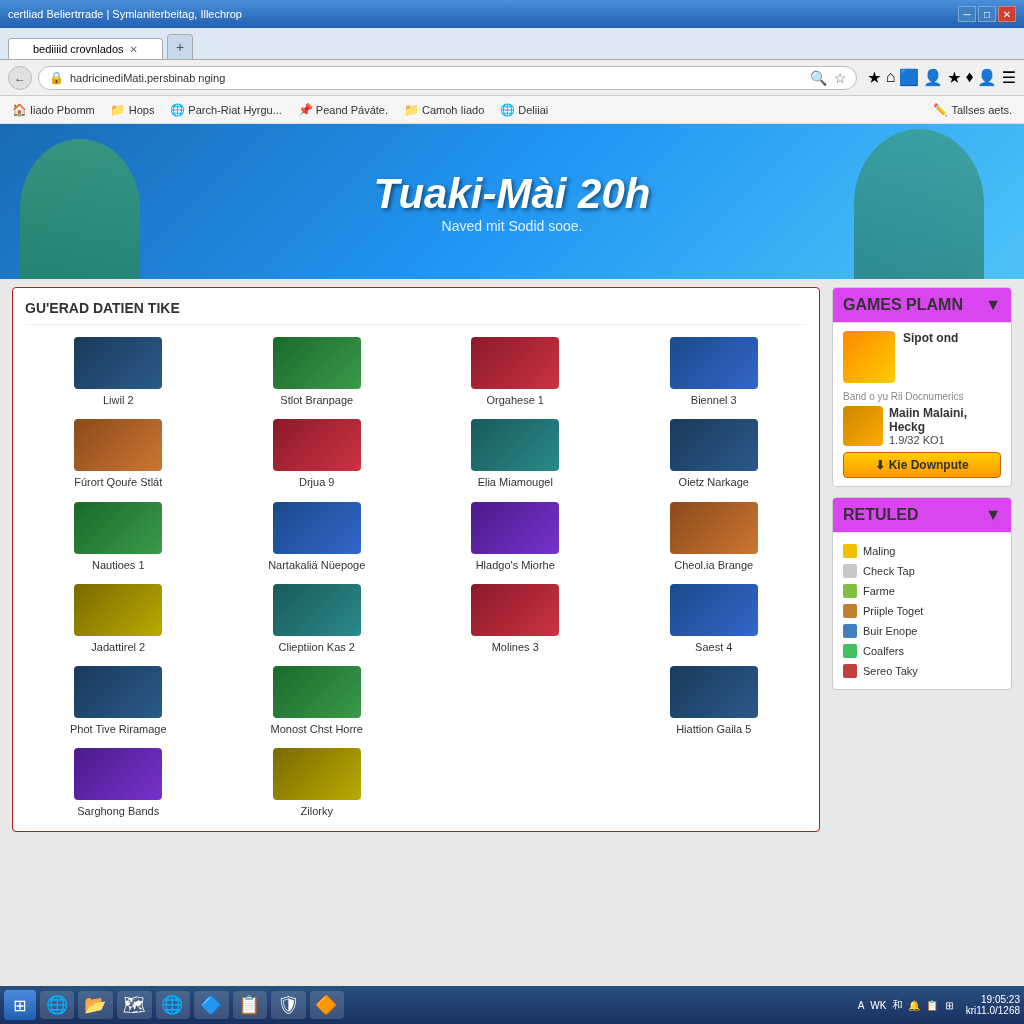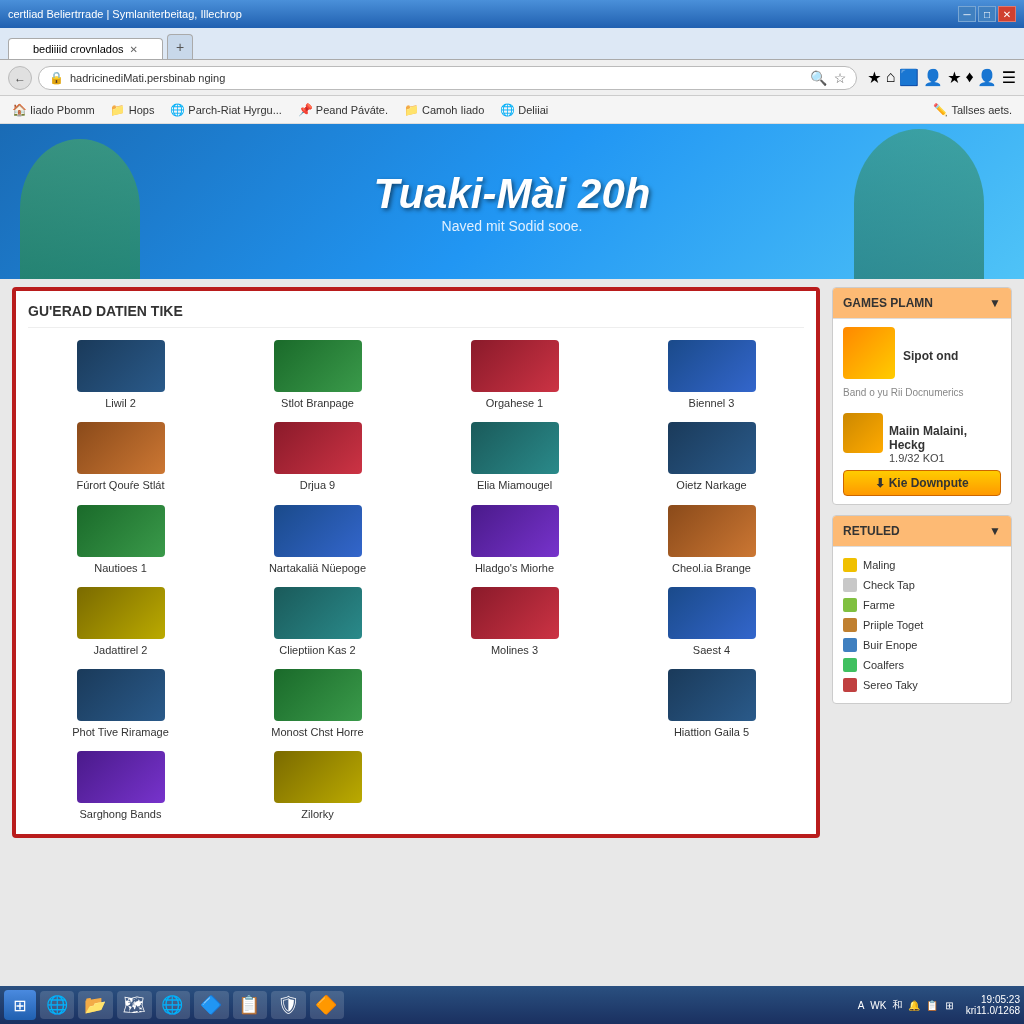--- a/index.html
+++ b/index.html
@@ -166,21 +166,21 @@
     .page-layout {
       display: flex;
       gap: 12px;
       padding: 0 12px 12px 12px;
     }
 
     
     .games-section {
       flex: 1;
       background: white;
-      border: 4px solid #b91c1c;
+      border: 1px solid #b91c1c;
       border-radius: 4px;
       padding: 12px;
     }
     .games-section-title {
       font-size: 14px;
       font-weight: bold;
       color: #333;
       margin-bottom: 12px;
       padding-bottom: 8px;
       border-bottom: 1px solid #eee;
@@ -225,41 +225,41 @@
       gap: 10px;
     }
 
     .sidebar-panel {
       background: white;
       border: 1px solid #ccc;
       border-radius: 4px;
       overflow: hidden;
     }
     .sidebar-panel-header {
-      background: #fdba74;
+      background: #d946ef;
       padding: 8px 10px;
       display: flex;
       align-items: center;
       justify-content: space-between;
       border-bottom: 1px solid #ddd;
       font-weight: bold;
-      font-size: 12px;
+      font-size: 16px;
       color: #333;
     }
     .sidebar-panel-content { padding: 8px 10px; }
 
     
     .featured-thumb {
       width: 52px; height: 52px;
       background: linear-gradient(135deg, #ff8800, #ffcc00);
       border-radius: 4px;
       float: left;
       margin-right: 8px;
     }
-    .featured-name { font-size: 12px; font-weight: bold; color: #333; margin-top: 22px; }
+    .featured-name { font-size: 12px; font-weight: bold; color: #333; }
     .featured-game-block { display: flex; align-items: flex-start; margin-bottom: 8px; }
     .featured-game-info { flex: 1; }
     .featured-stars { color: #888; font-size: 10px; margin-bottom: 4px; }
     .featured-rating { font-size: 11px; color: #444; }
     .download-btn {
       background: linear-gradient(to bottom, #ffcc00, #ff9900);
       border: 1px solid #cc6600;
       border-radius: 4px;
       padding: 5px 12px;
       font-size: 12px;

